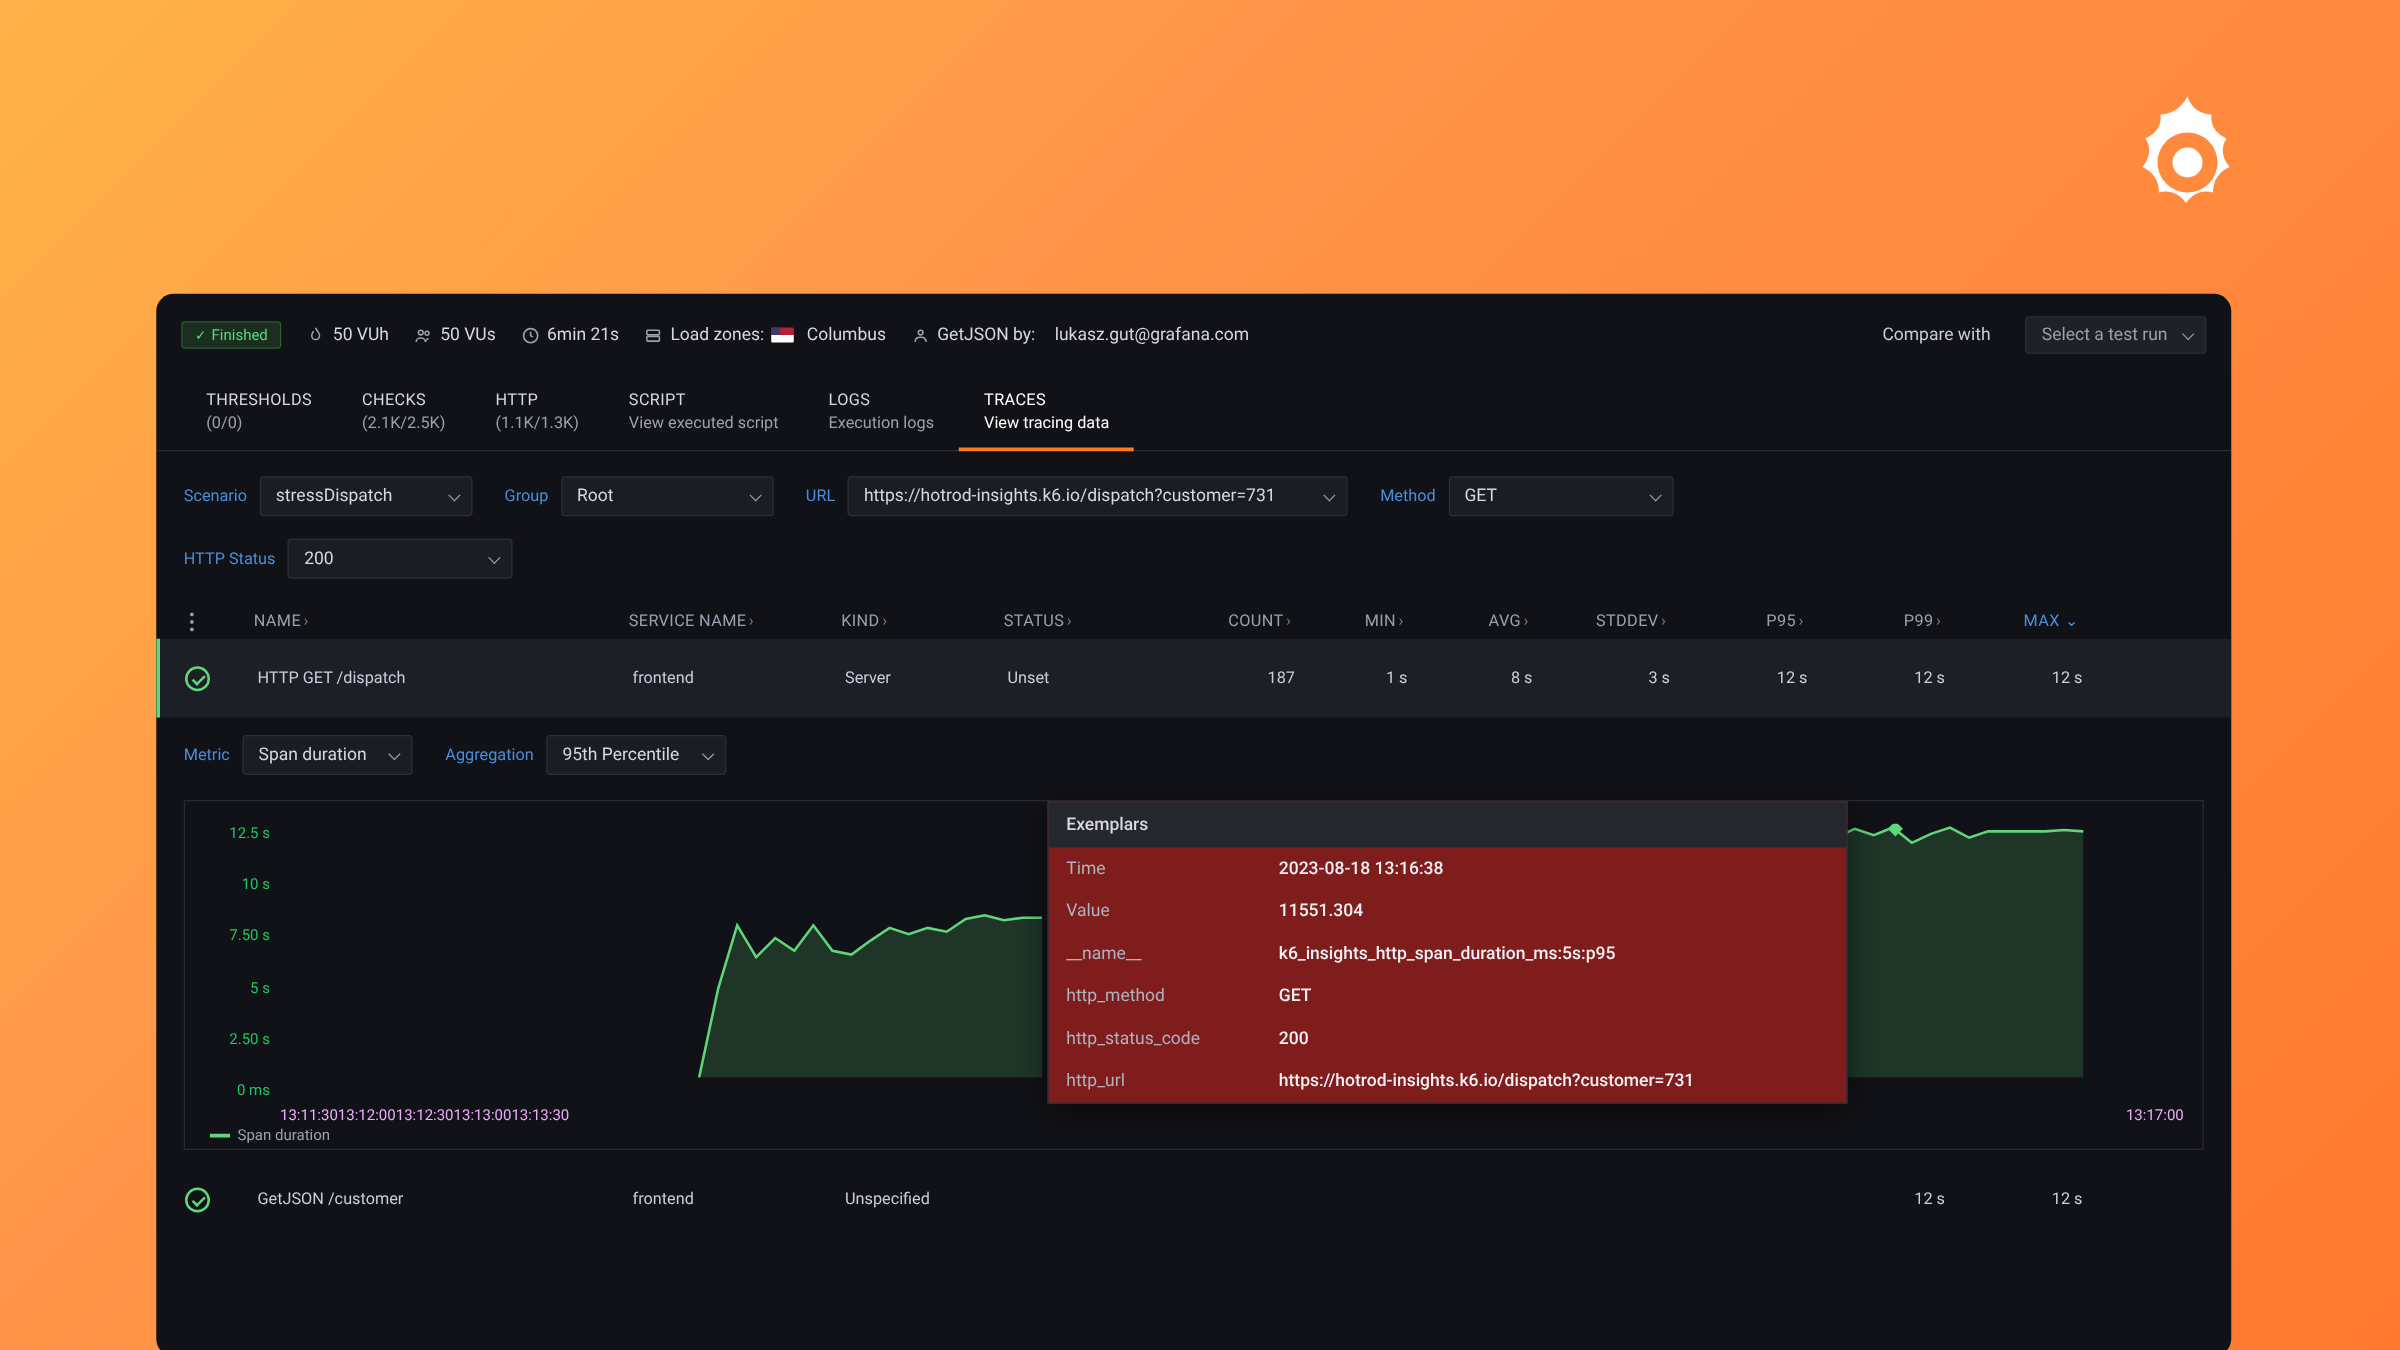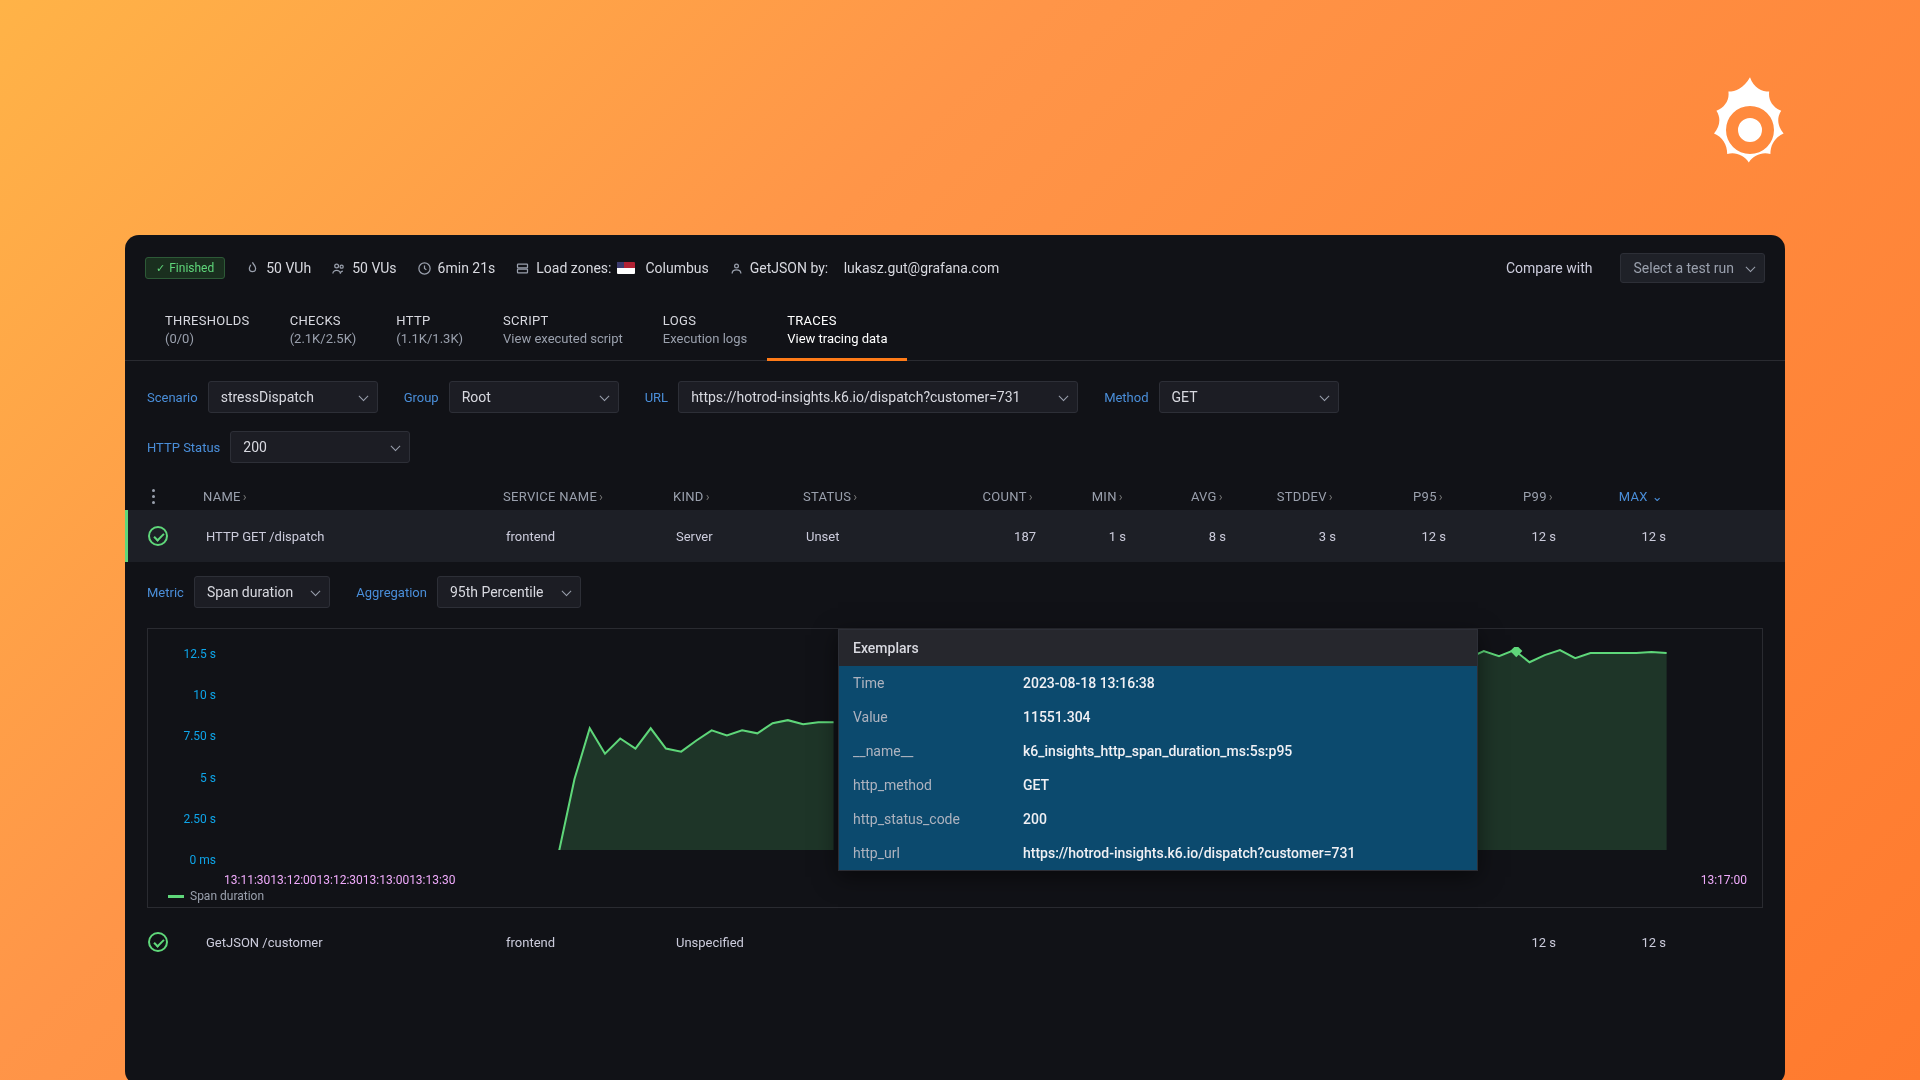--- a/index.html
+++ b/index.html
@@ -68,38 +68,38 @@
     font-size:13px;
   }
   .table-head { color:#9aa0ad; text-transform: uppercase; letter-spacing:.3px; padding-top:6px; padding-bottom:6px; }
   .th { display:flex; align-items:center; gap:4px; }
   .th.sort { color:#4a8ed9; }
   .th .car::after { content:"›"; color:#777; margin-left:2px; }
   .th.right { justify-content:flex-end; }
   .kebab { width:16px; display:flex; flex-direction:column; gap:3px; align-items:center; }
   .kebab span { width:3px; height:3px; background:#9aa0ad; border-radius:50%; }
 
-  .row { background:#1d1f26; height:52px; border-left:3px solid #5fd77a; }
+  .row { background:#1d1f26; height:63px; border-left:3px solid #5fd77a; }
   .row.alt { background:transparent; border-left:3px solid transparent; }
   .cell.right { text-align:right; }
   .status-icon { width:20px; height:20px; border:2px solid #5fd77a; border-radius:50%; position:relative; }
   .status-icon::after { content:""; position:absolute; left:4px; top:5px; width:8px; height:4px; border-left:2px solid #5fd77a; border-bottom:2px solid #5fd77a; transform:rotate(-45deg); }
 
   .metric-bar { display:flex; gap:26px; padding: 14px 22px; align-items:center; }
 
   .chart-wrap { margin: 6px 22px 0; border:1px solid #2a2b31; padding:18px 10px 10px 10px; position:relative; height:280px; }
-  .yaxis { position:absolute; left:8px; top:18px; bottom:40px; width:60px; display:flex; flex-direction:column; justify-content:space-between; font-size:12px; color:#0ea5e9; text-align:right; }
+  .yaxis { position:absolute; left:8px; top:18px; bottom:40px; width:60px; display:flex; flex-direction:column; justify-content:space-between; font-size:12px; color:#22c55e; text-align:right; }
   .plot { position:absolute; left:76px; right:14px; top:18px; bottom:40px; }
   .xaxis { position:absolute; left:76px; right:15px; bottom:20px; display:flex; justify-content:space-between; font-size:12px; color:#f0abfc; }
   .legend { position:absolute; left:20px; bottom:4px; font-size:12px; color:#9aa0ad; display:flex; align-items:center; gap:6px;}
   .legend .sw { width:16px; height:3px; background:#5fd77a; }
 
   .tooltip {
     position:absolute; left:690px; top:0px; width:640px;
-    background:#0c4a6e; border:1px solid #2d2f37; box-shadow: 0 6px 22px rgba(0,0,0,.5);
+    background:#7f1d1d; border:1px solid #2d2f37; box-shadow: 0 6px 22px rgba(0,0,0,.5);
     font-size:14px;
   }
   .tooltip .hdr { background:#26272d; padding:10px 14px; color:#d8d9e0; font-weight:500; }
   .tooltip .kv { display:flex; padding:9px 14px; }
   .tooltip .kv .k { width:170px; color:#aeb3bf; }
   .tooltip .kv .v { color:#f0f0f4; font-weight:500; }
 </style>
 </head>
 <body>
 

